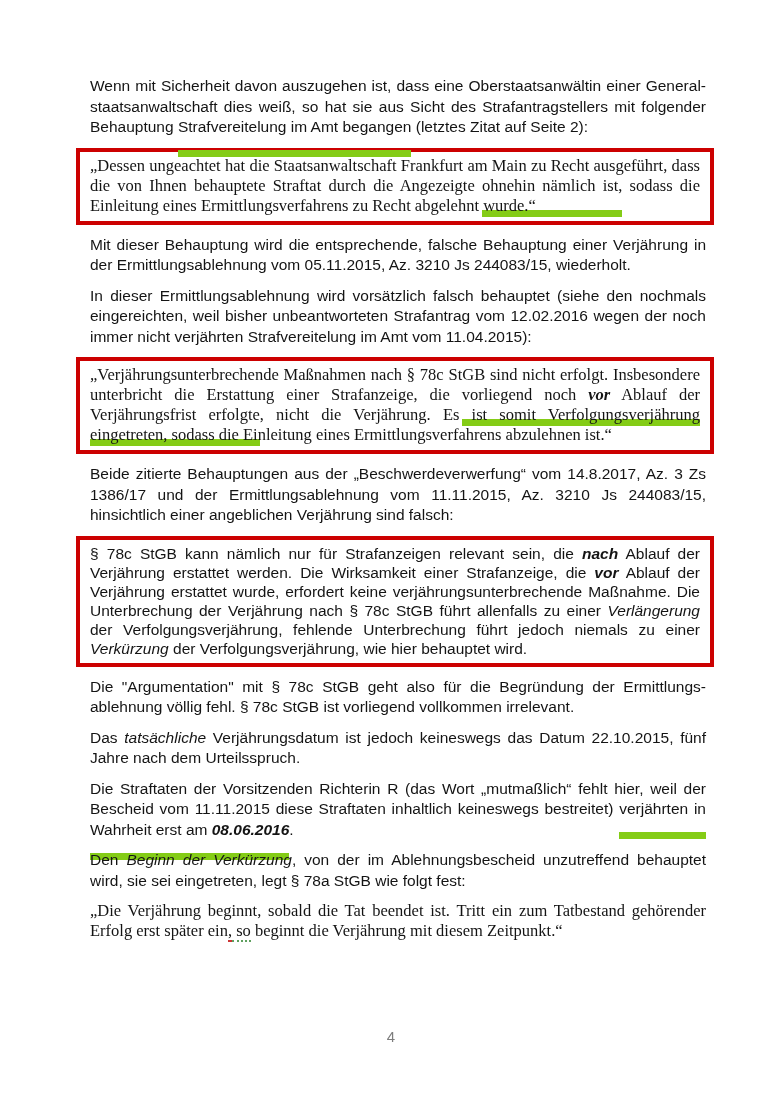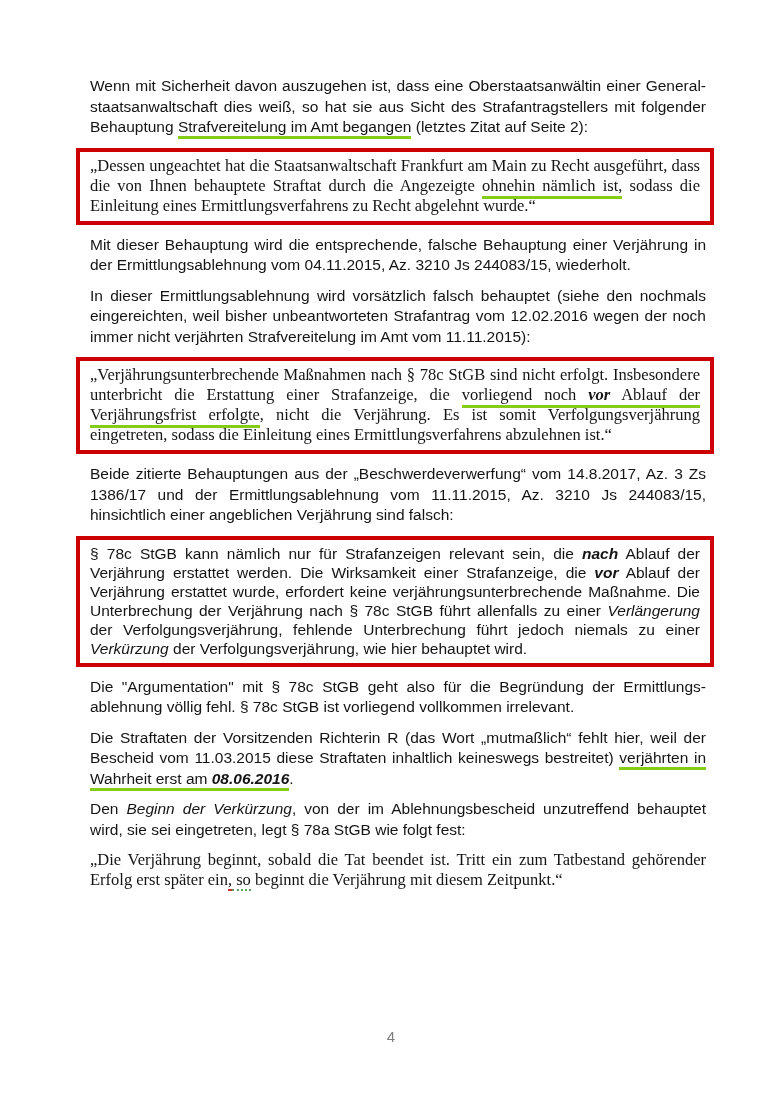--- a/index.html
+++ b/index.html
@@ -33,48 +33,49 @@
   .boxed {
     border: 4px solid #cc0000;
     padding: 4px 10px 5px 10px;
     margin-left: -14px;
     margin-right: -8px;
   }
   .b { font-weight: bold; }
   .i { font-style: italic; }
   
   .u {
-    border-bottom: 3px solid #84cc16;
-    padding-bottom: 1px;
+    border-bottom: 7px solid #84cc16;
+    padding-bottom: 15px;
   }
   
   .spk-r { border-bottom: 2px dotted #cc3333; }
   .spk-g { border-bottom: 2px dotted #5ea05e; }
   .page-footer {
     position: absolute;
     left: 0; right: 0;
     top: 1028px;
     text-align: center;
     color: #7d7d7d;
     font: 15px/18px "Liberation Sans", sans-serif;
   }
 </style>
 </head>
 <body>
 
 <div class="page">
   <main class="doc">
       <p class="block body"><span>Wenn mit Sicherheit davon auszugehen ist, dass eine Oberstaatsanwältin einer General­staatsanwaltschaft dies weiß, so hat sie aus Sicht des Strafantrag­stellers mit folgender Behauptung </span><span class="u">Strafvereitelung im Amt begangen</span><span> (letztes Zitat auf Seite 2):</span></p>
       <p class="block serif boxed"><span>„Dessen ungeachtet hat die Staatsanwaltschaft Frankfurt am Main zu Recht ausge­führt, dass die von Ihnen behauptete Straftat durch die Angezeigte </span><span class="u">ohnehin nämlich ist,</span><span> sodass die Einleitung eines Ermittlungs­verfahrens zu Recht abgelehnt wurde.“</span></p>
-      <p class="block body"><span>Mit dieser Behauptung wird die entsprechende, falsche Behauptung einer Verjährung in der Ermittlungs­ablehnung vom 04.11.2015, Az. 3210 Js 244083/15, wiederholt.</span></p>
-      <p class="block body"><span>In dieser Ermittlungsablehnung wird vorsätzlich falsch behauptet (siehe den noch­mals eingereichten, weil bisher unbeantworteten Strafantrag vom 12.02.2016 wegen der noch immer nicht verjährten Strafvereitelung im Amt vom 11.11.2015):</span></p>
+      <p class="block body"><span>Mit dieser Behauptung wird die entsprechende, falsche Behauptung einer Verjährung in der Ermittlungs­ablehnung vom 05.11.2015, Az. 3210 Js 244083/15, wiederholt.</span></p>
+      <p class="block body"><span>In dieser Ermittlungsablehnung wird vorsätzlich falsch behauptet (siehe den noch­mals eingereichten, weil bisher unbeantworteten Strafantrag vom 12.02.2016 wegen der noch immer nicht verjährten Strafvereitelung im Amt vom 11.04.2015):</span></p>
       <p class="block serif boxed"><span>„Verjährungs­unterbrechende Maßnahmen nach § 78c StGB sind nicht erfolgt. Insbe­sondere unterbricht die Erstattung einer Strafanzeige, die </span><span class="u">vorliegend noch </span><span class="b i u">vor</span><span class="u"> Ablauf der Verjährungsfrist erfolgte</span><span>, nicht die Verjährung. Es ist somit Verfolgungs­verjährung eingetreten, sodass die Einleitung eines Ermittlungs­verfahrens abzu­lehnen ist.“</span></p>
       <p class="block body"><span>Beide zitierte Behauptungen aus der „Beschwerdeverwerfung“ vom 14.8.2017, Az. 3 Zs 1386/17 und der Ermittlungs­ablehnung vom 11.11.2015, Az. 3210 Js 244083/15, hinsichtlich einer angeblichen Verjährung sind falsch:</span></p>
       <p class="block sansq boxed"><span>§ 78c StGB kann nämlich nur für Strafanzeigen relevant sein, die </span><span class="b i">nach</span><span> Ablauf der Verjährung erstattet werden. Die Wirksamkeit einer Strafanzeige, die </span><span class="b i">vor</span><span> Ablauf der Verjährung erstattet wurde, erfordert keine verjährungs­unterbrechende Maßnahme. Die Unterbrechung der Verjährung nach § 78c StGB führt allenfalls zu einer </span><span class="i">Verlän­gerung</span><span> der Verfolgungs­verjährung, fehlende Unterbrechung führt jedoch niemals zu einer </span><span class="i">Verkürzung</span><span> der Verfolgungs­verjährung, wie hier behauptet wird.</span></p>
       <p class="block body"><span>Die "Argumentation" mit § 78c StGB geht also für die Begründung der Ermittlungs­ablehnung völlig fehl. § 78c StGB ist vorliegend vollkommen irrelevant.</span></p>
-      <p class="block body"><span>Die Straftaten der Vorsitzenden Richterin R (das Wort „mutmaßlich“ fehlt hier, weil der Bescheid vom 11.03.2015 diese Straftaten inhaltlich keineswegs bestreitet) </span><span class="u">ver­jährten in Wahrheit erst am </span><span class="b i u">08.06.2016</span><span>.</span></p>
+      <p class="block body"><span>Das </span><span class="i">tatsächliche</span><span> Verjährungsdatum ist jedoch keineswegs das Datum 22.10.2015, fünf Jahre nach dem Urteilsspruch.</span></p>
+      <p class="block body"><span>Die Straftaten der Vorsitzenden Richterin R (das Wort „mutmaßlich“ fehlt hier, weil der Bescheid vom 11.11.2015 diese Straftaten inhaltlich keineswegs bestreitet) </span><span class="u">ver­jährten in Wahrheit erst am </span><span class="b i u">08.06.2016</span><span>.</span></p>
       <p class="block body"><span>Den </span><span class="i">Beginn der Verkürzung</span><span>, von der im Ablehnungsbescheid unzutreffend behaup­tet wird, sie sei eingetreten, legt § 78a StGB wie folgt fest:</span></p>
       <p class="block serif"><span>„Die Verjährung beginnt, sobald die Tat beendet ist. Tritt ein zum Tatbestand gehö­render Erfolg erst später ein</span><span class="spk-r">,</span><span class="spk-g"> so</span><span> beginnt die Verjährung mit diesem Zeitpunkt.“</span></p>
     </main>
   <footer class="page-footer">
     <span>4</span>
   </footer>
 </div>
 
 </body></html>

